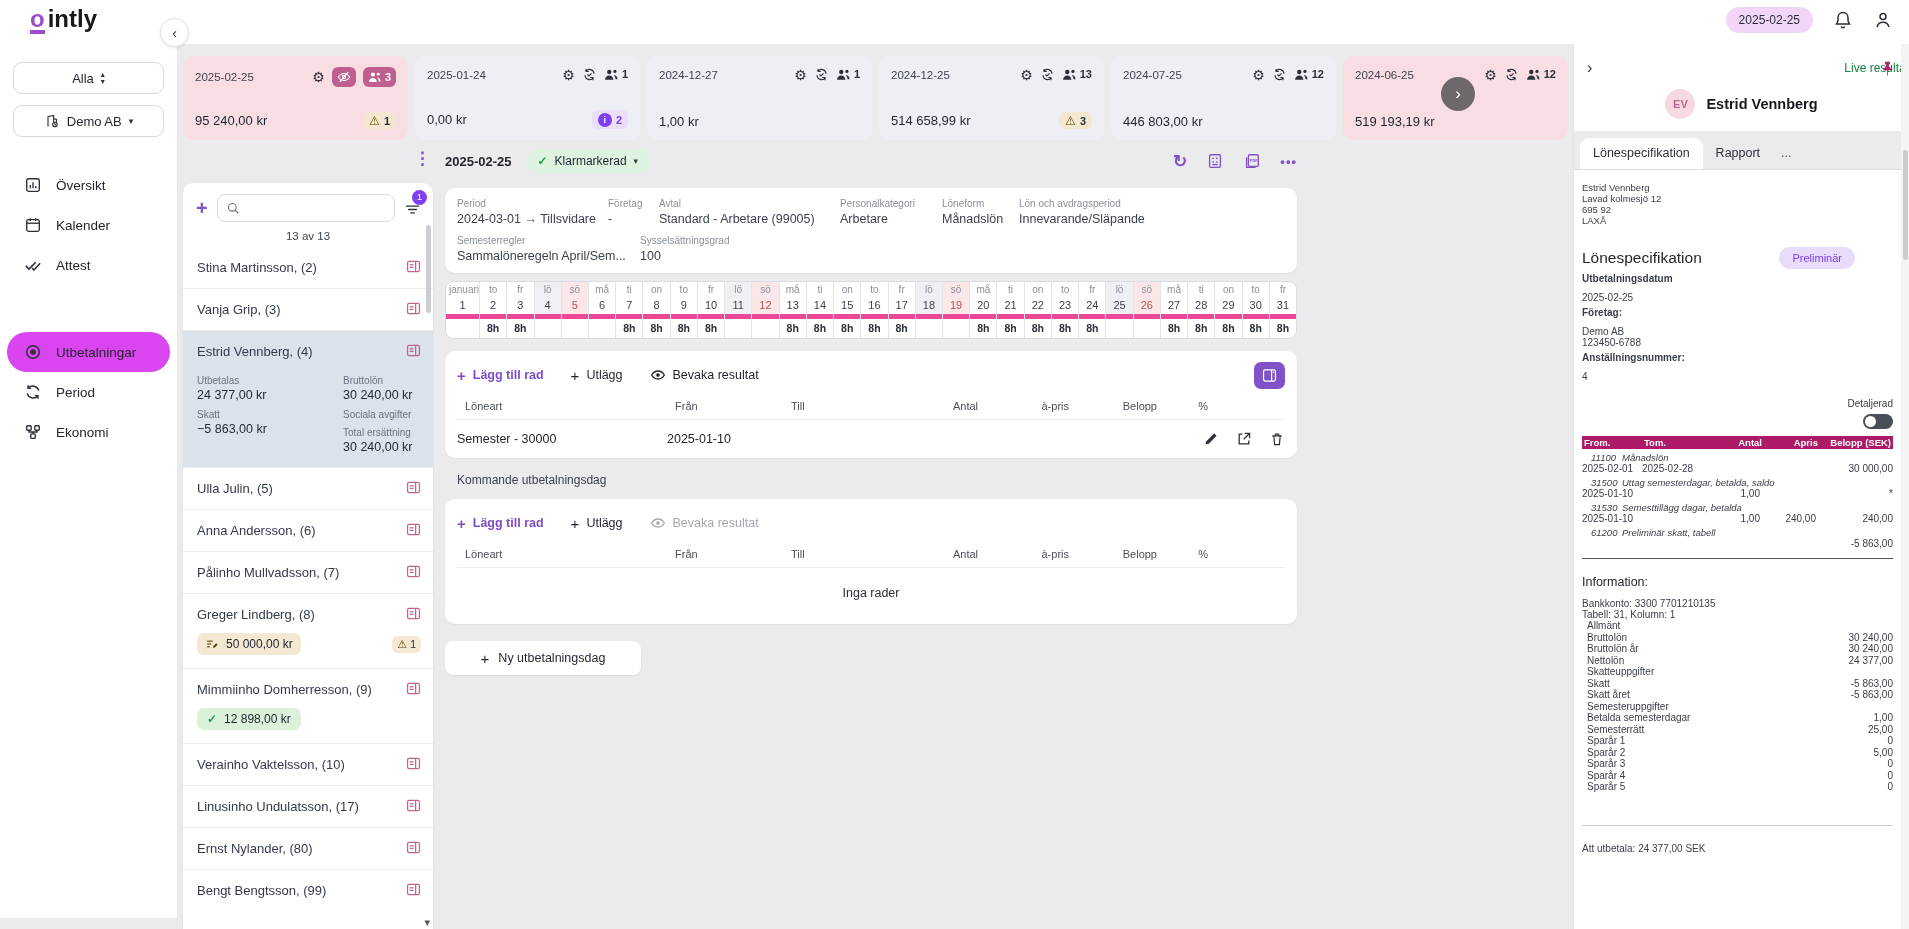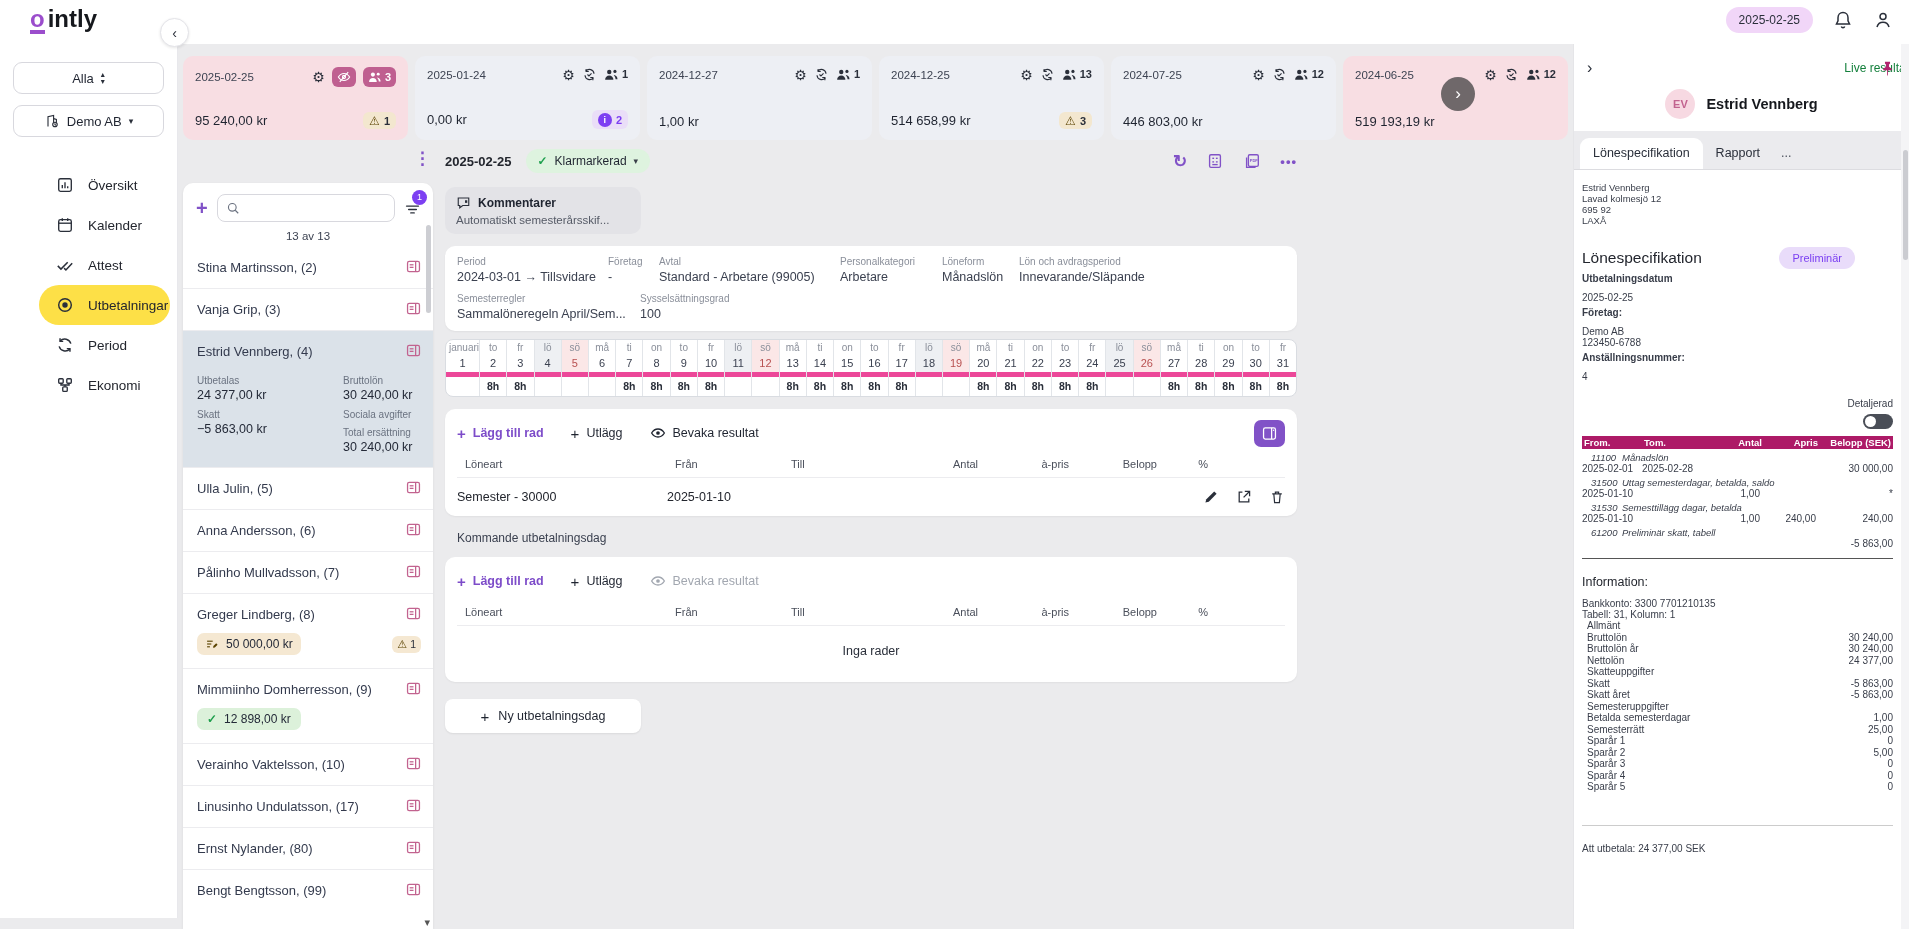--- a/index.html
+++ b/index.html
@@ -38,23 +38,23 @@
   .info-i{width:14px;height:14px;border-radius:50%;background:#7d3ff2;color:#fff;font-size:9px;font-weight:700;display:inline-flex;align-items:center;justify-content:center;font-style:normal;}
   .next-btn{position:absolute;left:1441px;top:77px;width:34px;height:34px;border-radius:50%;background:rgba(72,70,72,.78);color:#fff;display:flex;align-items:center;justify-content:center;font-size:17px;z-index:6;}
 
   
   .sidebar{position:absolute;left:0;top:44px;width:178px;bottom:11px;background:#fff;border-right:1px solid #e8e8ec;box-sizing:border-box;}
   .side-box{margin:18px 13px 0;height:30px;border:1px solid #d8d8de;border-radius:9px;display:flex;align-items:center;justify-content:center;gap:7px;font-size:13px;color:#1f2430;background:#fff;}
   .side-box.second{margin-top:11px;}
   .side-box svg{width:16px;height:16px;}
   .updown{display:flex;flex-direction:column;font-size:8px;line-height:7px;color:#2a2f3a;}
   .sm-caret{font-size:9px;color:#2a2f3a;}
-  .nav{margin-top:28px;padding-left:32px;}
+  .nav{margin-top:28px;}
   .nav-item{height:40px;display:flex;align-items:center;gap:14px;padding-left:17px;font-size:13.5px;color:#23262e;margin:0 7px;border-radius:20px;}
-  .nav-item.active{background:#fde047;}
+  .nav-item.active{background:#d946ef;margin-top:47px;}
   .nav-item svg{width:18px;height:18px;}
 
   
   .emp-panel{position:absolute;left:183px;top:183px;width:250px;bottom:0;background:#fff;border-radius:10px 10px 0 0;box-shadow:0 1px 3px rgba(0,0,0,.07);overflow:hidden;box-sizing:border-box;}
   .emp-head{display:flex;align-items:center;gap:9px;padding:11px 12px 0 13px;}
   .add-btn{color:#8152c7;font-size:20px;font-weight:600;line-height:1;}
   .search-box{flex:1;height:28px;border:1px solid #d8d8de;border-radius:8px;display:flex;align-items:center;padding:0 8px;gap:6px;box-sizing:border-box;background:#fff;}
   .search-box svg{width:14px;height:14px;}
   .search-box input{border:none;outline:none;width:100%;font-size:12px;font-family:"Liberation Sans",sans-serif;background:transparent;}
   .filter-btn{position:relative;padding-top:2px;}
@@ -708,32 +708,20 @@
             <svg viewBox="0 0 20 20" fill="none" stroke="#8152c7" stroke-width="1.5">
               <rect x="6" y="3" width="11" height="13" rx="1.5"></rect>
               <path d="M4 6v11h10"></path>
               <text x="7.5" y="11.5" font-size="4.5" fill="#8152c7" stroke="none" font-weight="bold">PDF</text>
             </svg>
           </span>
         <span class="dots">•••</span>
       </span>
     </div>
 
-    <div class="comments">
-      <div class="c-title">
-        <span>
-            <svg viewBox="0 0 20 20" fill="none" stroke="#2a2f3a" stroke-width="1.5">
-              <path d="M3 4h14v10H9l-4 3v-3H3z"></path>
-              <rect x="12" y="7" width="3" height="3.5" fill="#2a2f3a" stroke="none"></rect>
-            </svg>
-          </span>
-        <span>Kommentarer</span>
-      </div>
-      <div class="c-prev">Automatiskt semesterårsskif...</div>
-    </div>
 
     <div class="period">
       <div class="p-row">
         <div class="pf w-period">
             <div class="pl">Period</div>
             <div class="pv">2024-03-01 → Tillsvidare</div>
           </div>
         <div class="pf w-foretag">
             <div class="pl">Företag</div>
             <div class="pv">-</div>

